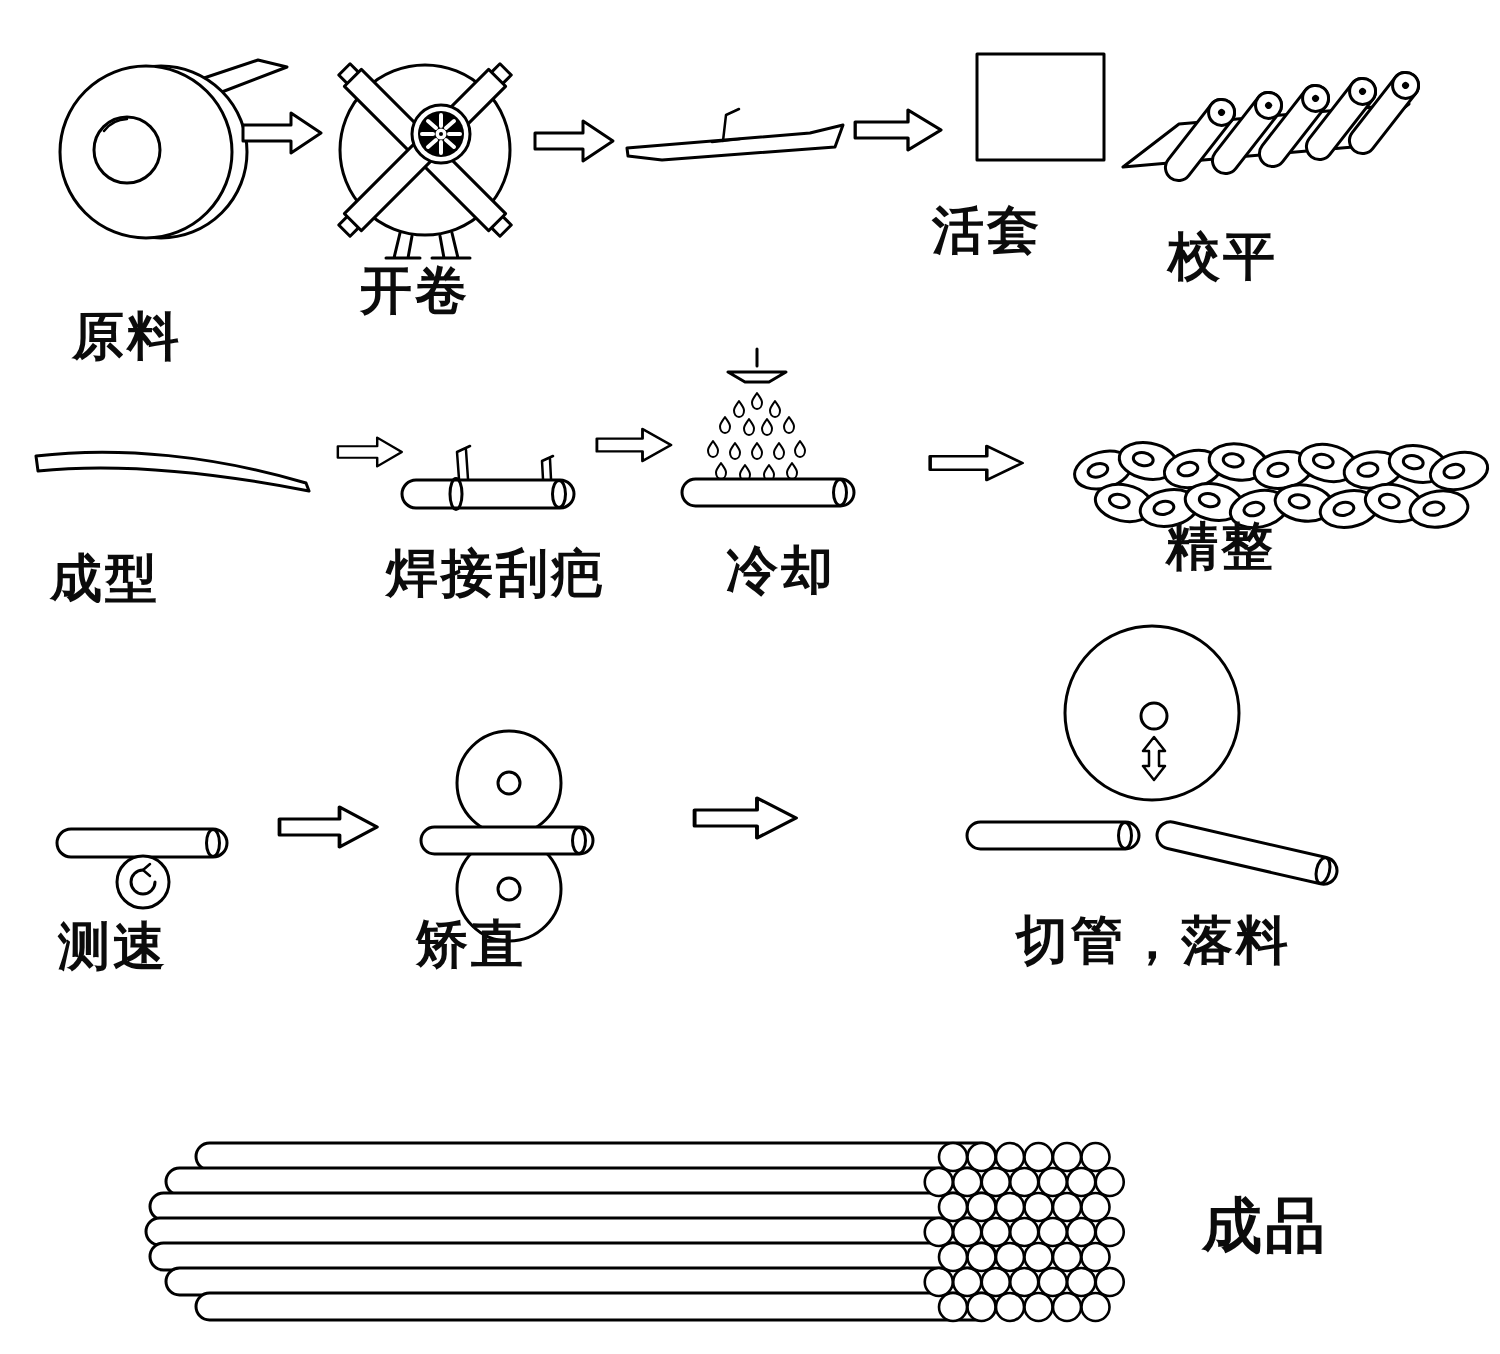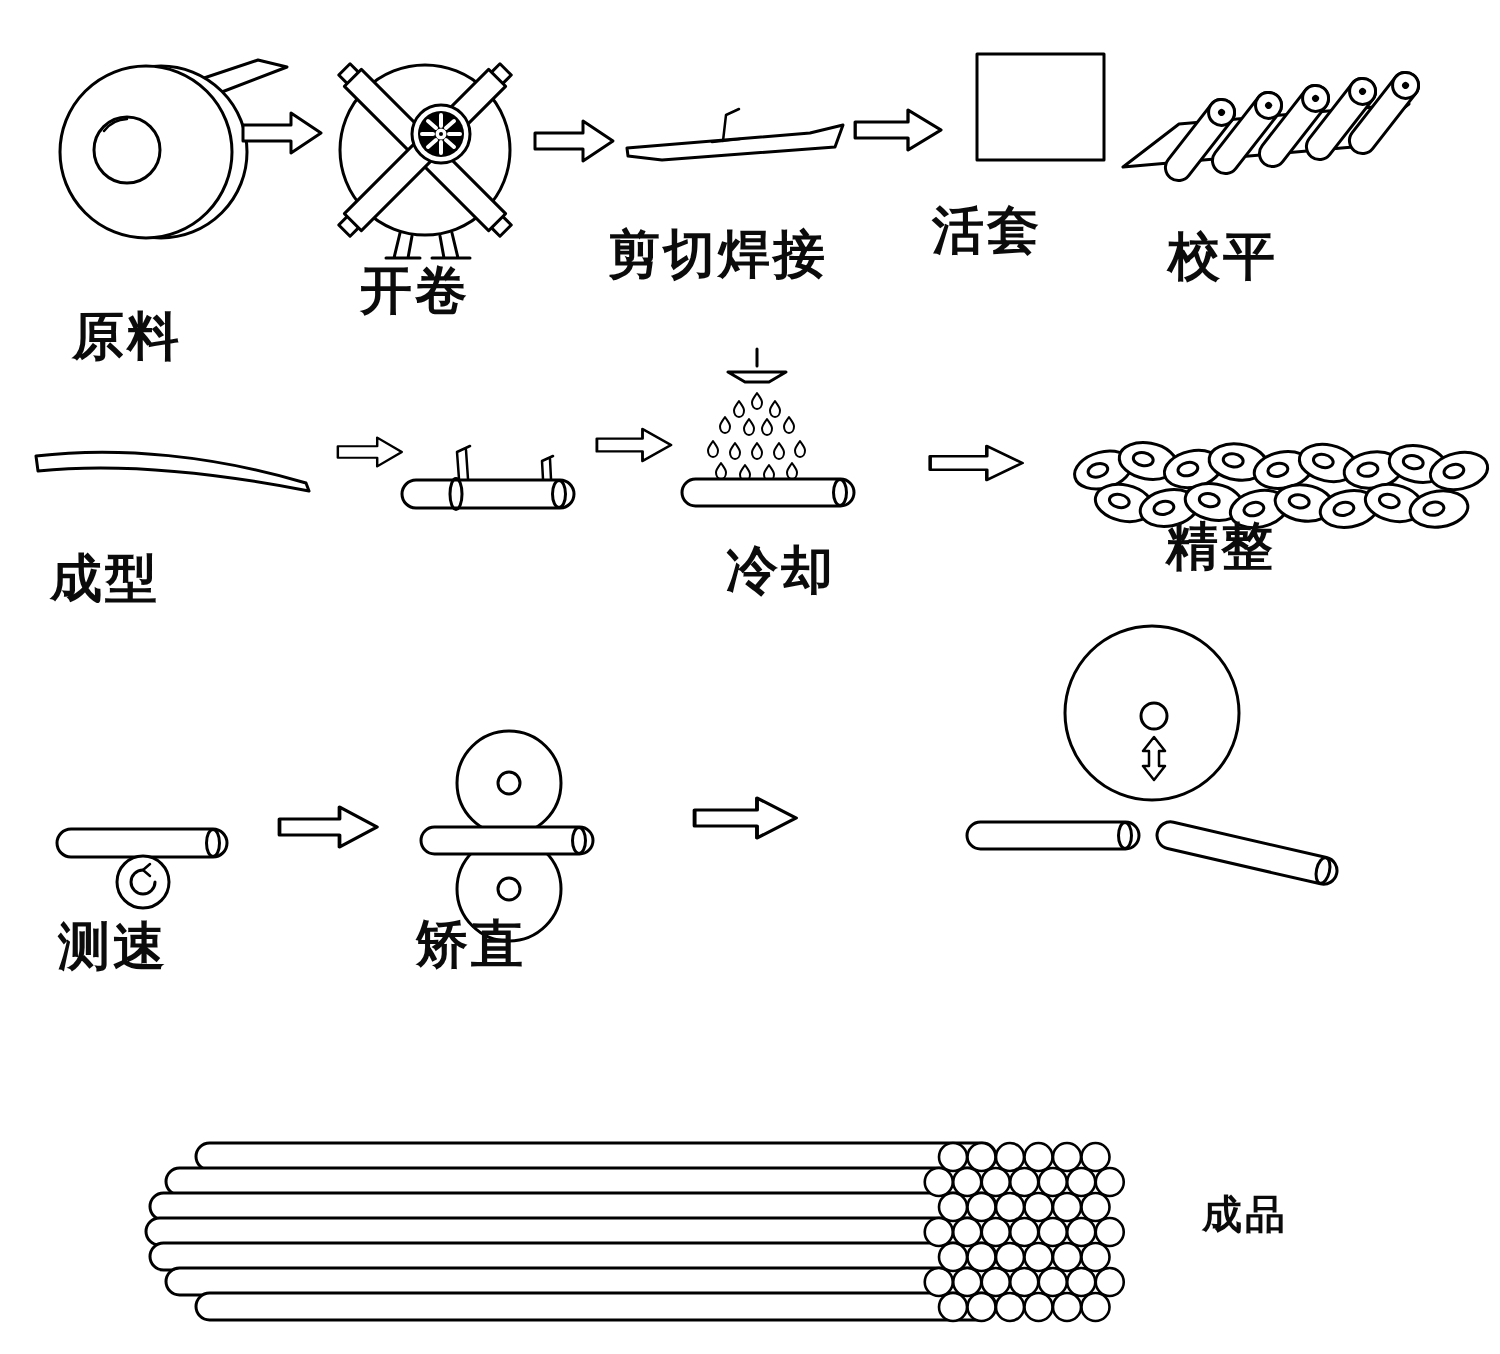--- a/index.html
+++ b/index.html
@@ -9,21 +9,21 @@
   .canvas > svg { position:absolute; left:0; top:0; }
   .lbl {
     position:absolute;
     font-size:52px;
     font-weight:600;
     color:#0b0b0b;
     letter-spacing:3px;
     white-space:nowrap;
     line-height:1.1;
   }
-  .lbl.big { font-size:40px; }
+  .lbl.big { font-size:60px; }
 </style>
 </head>
 <body>
 
 <div class="canvas">
 
 <svg width="1500" height="1354" viewBox="0 0 1500 1354" fill="none" stroke="#000000" stroke-width="3" stroke-linecap="round" stroke-linejoin="round">
   <defs>
     <polygon id="arrow" points="-38,-8 10,-8 10,-20 40,0 10,20 10,8 -38,8" fill="#fff"></polygon>
     <path id="drop" d="M 0,-7 C 2.5,-3 5,-0.5 5,2.5 C 5,6.5 2.8,9 0,9 C -2.8,9 -5,6.5 -5,2.5 C -5,-0.5 -2.5,-3 0,-7 Z" fill="#fff" stroke-width="2"></path>
@@ -239,22 +239,23 @@
           <use href="#pcir" x="1010" y="1307"></use>
           <use href="#pcir" x="1038.5" y="1307"></use>
           <use href="#pcir" x="1067" y="1307"></use>
           <use href="#pcir" x="1095.5" y="1307"></use>
     </g>
   </g>
 </svg>
 
   <div class="lbl" style="left:72px;top:308px">原料</div>
   <div class="lbl" style="left:360px;top:262px">开卷</div>
-  <div class="lbl" style="left:608px;top:226px">剪切焊接</div>
   <div class="lbl" style="left:932px;top:202px">活套</div>
   <div class="lbl" style="left:1168px;top:228px">校平</div>
   <div class="lbl" style="left:50px;top:550px">成型</div>
+  <div class="lbl" style="left:386px;top:545px">焊接刮疤</div>
   <div class="lbl" style="left:726px;top:542px">冷却</div>
   <div class="lbl" style="left:1166px;top:518px">精整</div>
   <div class="lbl" style="left:58px;top:918px">测速</div>
   <div class="lbl" style="left:416px;top:916px">矫直</div>
+  <div class="lbl" style="left:1016px;top:912px">切管，落料</div>
   <div class="lbl big" style="left:1202px;top:1192px">成品</div>
 </div>
 
 </body></html>

